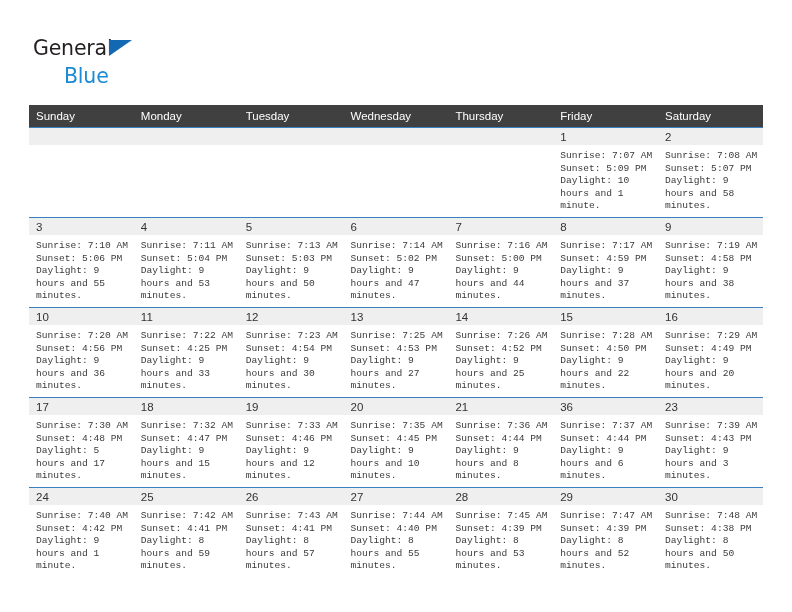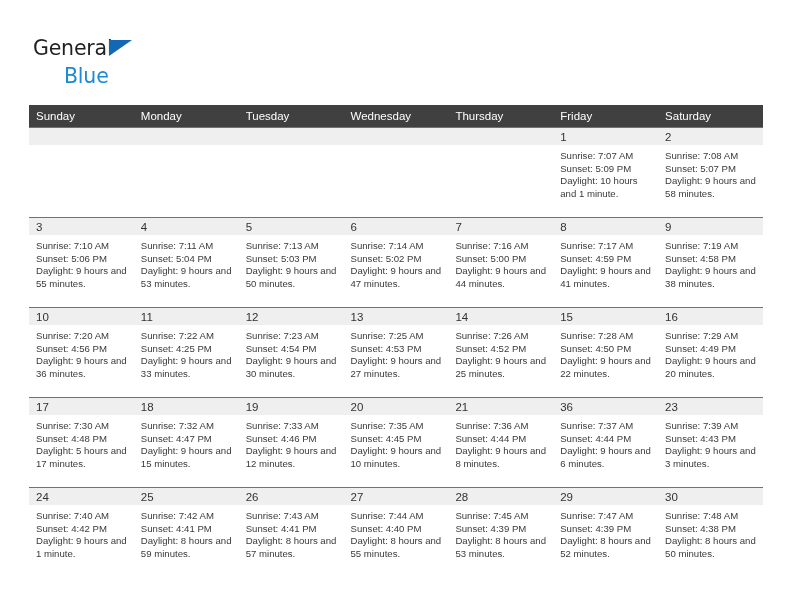--- a/index.html
+++ b/index.html
@@ -128,20 +128,21 @@
     box-sizing: border-box;
     font-size: 11.5px;
     color: #333333;
     line-height: 16px;
   }
   .cell-body {
     padding: 5px 6px 0 7px;
     font-size: 9.6px;
     line-height: 12.6px;
     color: #3a3a3a;
+    font-family: Liberation Mono, monospace;
   }
   .cell-body div {
     white-space: nowrap;
   }
   .cell-body .daylight {
     white-space: normal;
   }
 </style>
 </head>
 <body>
@@ -246,21 +247,21 @@
               <div class="sunrise">Sunrise: 7:16 AM</div>
               <div class="sunset">Sunset: 5:00 PM</div>
               <div class="daylight">Daylight: 9 hours and 44 minutes.</div>
             </div>
           </td>
           <td class="day-cell">
             <div class="daynum-strip">8</div>
             <div class="cell-body">
               <div class="sunrise">Sunrise: 7:17 AM</div>
               <div class="sunset">Sunset: 4:59 PM</div>
-              <div class="daylight">Daylight: 9 hours and 41 minutes.</div>
+              <div class="daylight">Daylight: 9 hours and 37 minutes.</div>
             </div>
           </td>
           <td class="day-cell">
             <div class="daynum-strip">9</div>
             <div class="cell-body">
               <div class="sunrise">Sunrise: 7:19 AM</div>
               <div class="sunset">Sunset: 4:58 PM</div>
               <div class="daylight">Daylight: 9 hours and 38 minutes.</div>
             </div>
           </td>

